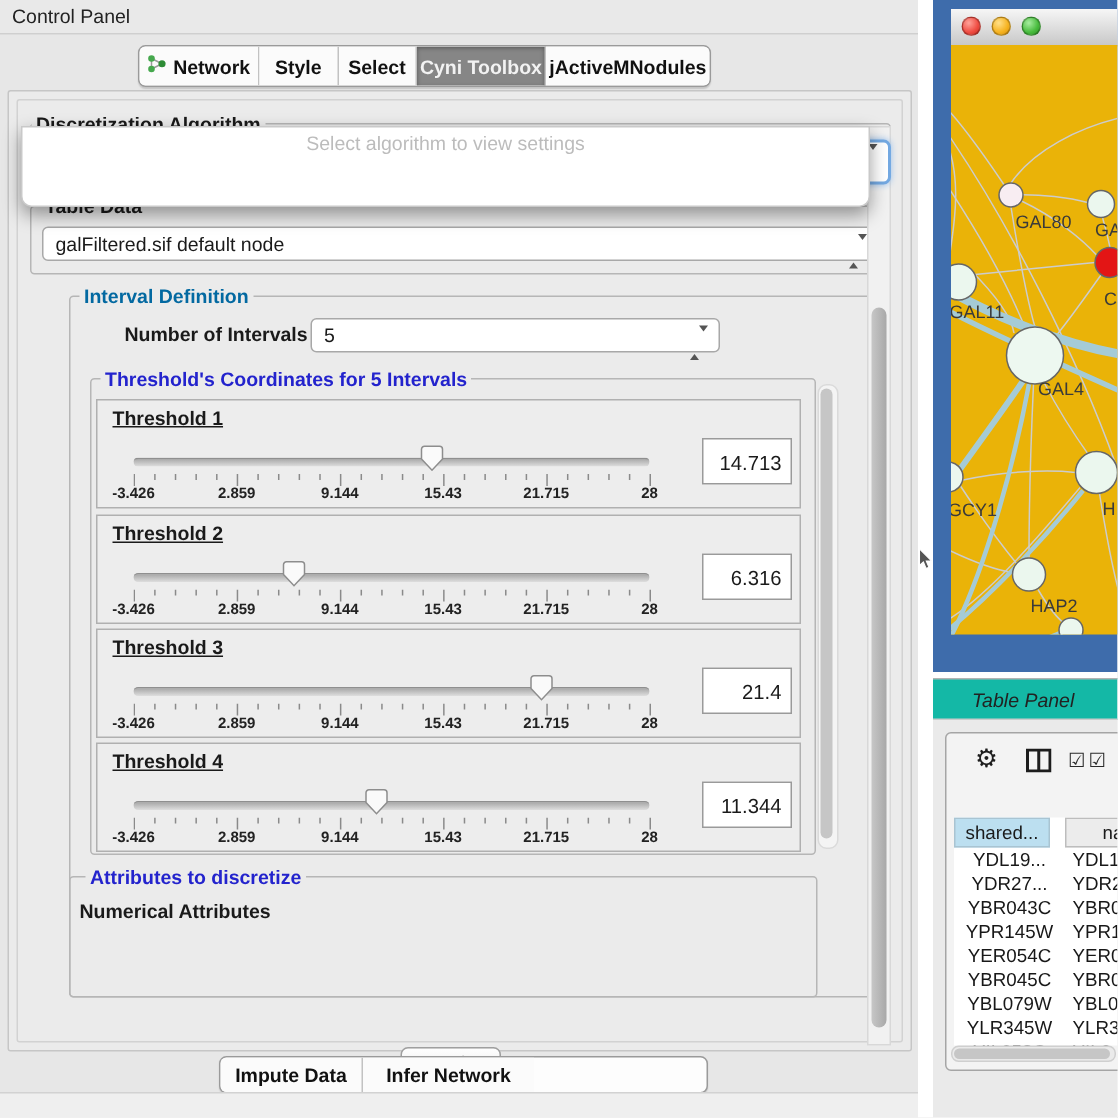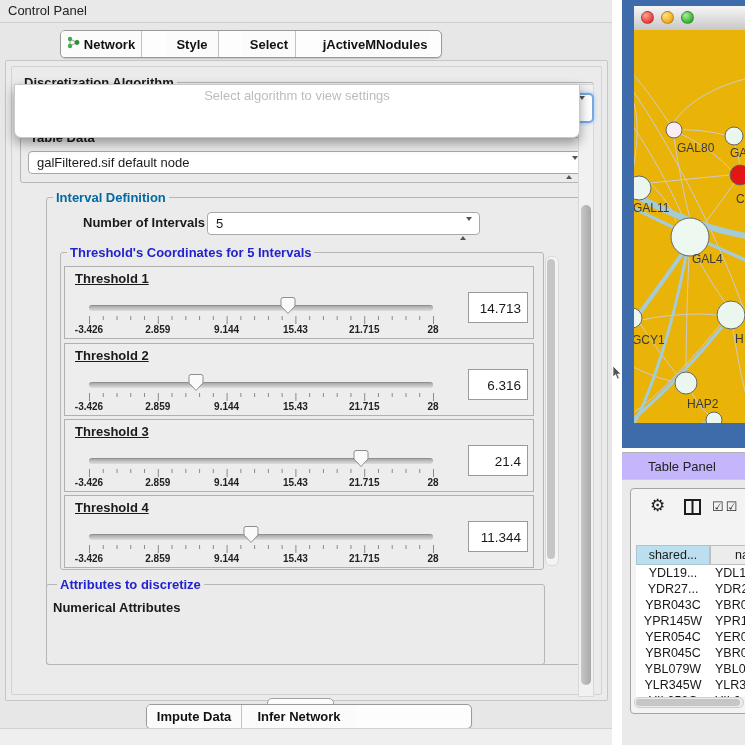--- a/index.html
+++ b/index.html
@@ -14,21 +14,21 @@
   #float-btn{left:705px;top:6px;width:9px;height:9px;border:1.5px solid #333;background:#f5f5f5;}
   #close-btn{left:722px;top:0;line-height:22px;font-size:13px;font-weight:bold;color:#111;}
 
   
   .seg{display:flex;border:1px solid #9a9a9a;border-radius:5px;overflow:hidden;background:#fdfdfd;
        box-shadow:0 1px 1px rgba(0,0,0,.15);}
   .seg-item{height:100%;display:flex;align-items:center;justify-content:center;gap:4px;
        font-size:13px;font-weight:bold;color:#111;border-right:1px solid #c2c2c2;background:#fbfbfb;}
   .seg-item:last-child{border-right:none;}
   .seg-item.active{background:#868686;color:#f2f2f2;box-shadow:inset 0 1px 3px rgba(0,0,0,.35);}
-  #top-tabs{left:60px;top:30px;width:380px;height:26px;gap:24px;}
+  #top-tabs{left:92px;top:30px;width:380px;height:26px;}
   #bottom-tabs{left:146px;top:704px;width:324px;height:23px;}
 
   
   #content-outer{left:5px;top:60px;width:601px;height:639px;background:#ebebeb;border:1px solid #c6c6c6;border-radius:2px;}
   #content-inner{left:11px;top:66px;width:589px;height:627px;border:1px solid #d2d2d2;border-radius:2px;}
 
   .grp{border:1px solid #b6b6b6;border-radius:3px;}
   .grp-label{position:absolute;top:-8px;background:#ebebeb;padding:0 3px;font-weight:bold;font-size:13px;line-height:15px;white-space:nowrap;}
   .green{color:#0369a1;}
   .blue{color:#2323cd;}
@@ -93,32 +93,32 @@
   #net-window{left:622px;top:0;width:123px;height:448px;background:#3e6cab;}
   #net-titlebar{left:12px;top:6px;width:111px;height:24px;
       background:linear-gradient(#f6f6f6,#c8c8c8);border-bottom:1px solid #8f8f8f;}
   .tl{position:absolute;top:5px;width:13px;height:13px;border-radius:50%;border:1px solid rgba(0,0,0,.25);box-sizing:border-box;}
   #tl-close{left:7px;background:radial-gradient(circle at 35% 30%,#ffa39b,#ef4b41 60%,#c12d23);}
   #tl-min{left:27px;background:radial-gradient(circle at 35% 30%,#ffe08a,#f6b21e 60%,#cf8f12);}
   #tl-zoom{left:47px;background:radial-gradient(circle at 35% 30%,#a8eda0,#47bb3c 60%,#2d8f25);}
   #net-canvas{left:12px;top:30px;width:111px;height:393px;background:#eab308;}
 
   
-  #tp-bar{left:622px;top:452px;width:123px;height:28px;background:#c4b5fd;
-      border-top:1px solid #b3b3b3;border-bottom:1px solid #cccccc;box-sizing:border-box;}
+  #tp-bar{left:622px;top:452px;width:123px;height:28px;background:#14b8a6;
+      border-top:1px solid #b3b3b3;border-bottom:1px solid #cccccc;box-sizing:border-box;font-style:italic;}
   #tp-title{left:26px;top:0;line-height:27px;font-size:13px;color:#222;}
   #tp-bg{left:622px;top:480px;width:123px;height:265px;background:#eaeaea;}
   #tp-frame{left:630px;top:488px;width:128px;height:224px;background:#f3f3f3;border:1px solid #a5a5a5;border-radius:4px;}
   #gear-ico{left:650px;top:495px;font-size:17px;color:#1d1d1d;}
   #split-ico{left:684px;top:499px;}
   #check-ico{left:712px;top:499px;font-size:13px;color:#2a2a2a;letter-spacing:2px;}
   #tbl{left:636px;top:545px;width:109px;height:152px;background:#fff;overflow:hidden;}
   .th-cell{position:absolute;top:0;height:20px;box-sizing:border-box;font-size:12.5px;line-height:19px;
       border:1px solid #a9c4d2;}
-  #th1{left:0;width:74px;background:#bcdff0;text-align:center;}
+  #th1{left:0;width:64px;background:#bcdff0;text-align:center;}
   #th2{left:74px;width:120px;background:#ececec;border-color:#bdbdbd;padding-left:24px;}
   .tbl-row{position:absolute;left:0;width:220px;height:16px;font-size:12.5px;line-height:16px;color:#181818;}
   .td1{position:absolute;left:0;width:74px;text-align:center;}
   .td2{position:absolute;left:74px;padding-left:5px;}
   #tbl-hscroll{left:634px;top:697px;width:110px;height:11px;background:#eaeaea;border:1px solid #cfcfcf;border-radius:5px;box-sizing:border-box;}
   #tbl-hscroll .thumb{position:absolute;left:1px;top:1px;width:104px;height:7px;background:#c6c6c6;border-radius:4px;}
 
   #cursor{left:612px;top:366px;z-index:99;}
 </style>
 </head>
@@ -141,20 +141,23 @@
             <circle cx="3" cy="10" r="2.2" fill="#45a84d"></circle>
             <circle cx="10" cy="6.5" r="2.4" fill="#2e8c36"></circle>
           </svg></span>
         <span>Network</span>
       </div>
       <div class="seg-item" style="width: 52px;">
         <span>Style</span>
       </div>
       <div class="seg-item" style="width: 52px;">
         <span>Select</span>
+      </div>
+      <div class="seg-item active" style="width: 86px;">
+        <span>Cyni Toolbox</span>
       </div>
       <div class="seg-item" style="width: 110px;">
         <span>jActiveMNodules</span>
       </div>
     </div>
 
   <div class="abs" id="content-outer"></div>
   <div class="abs" id="content-inner"></div>
 
   <div class="abs grp" id="g-disc">

